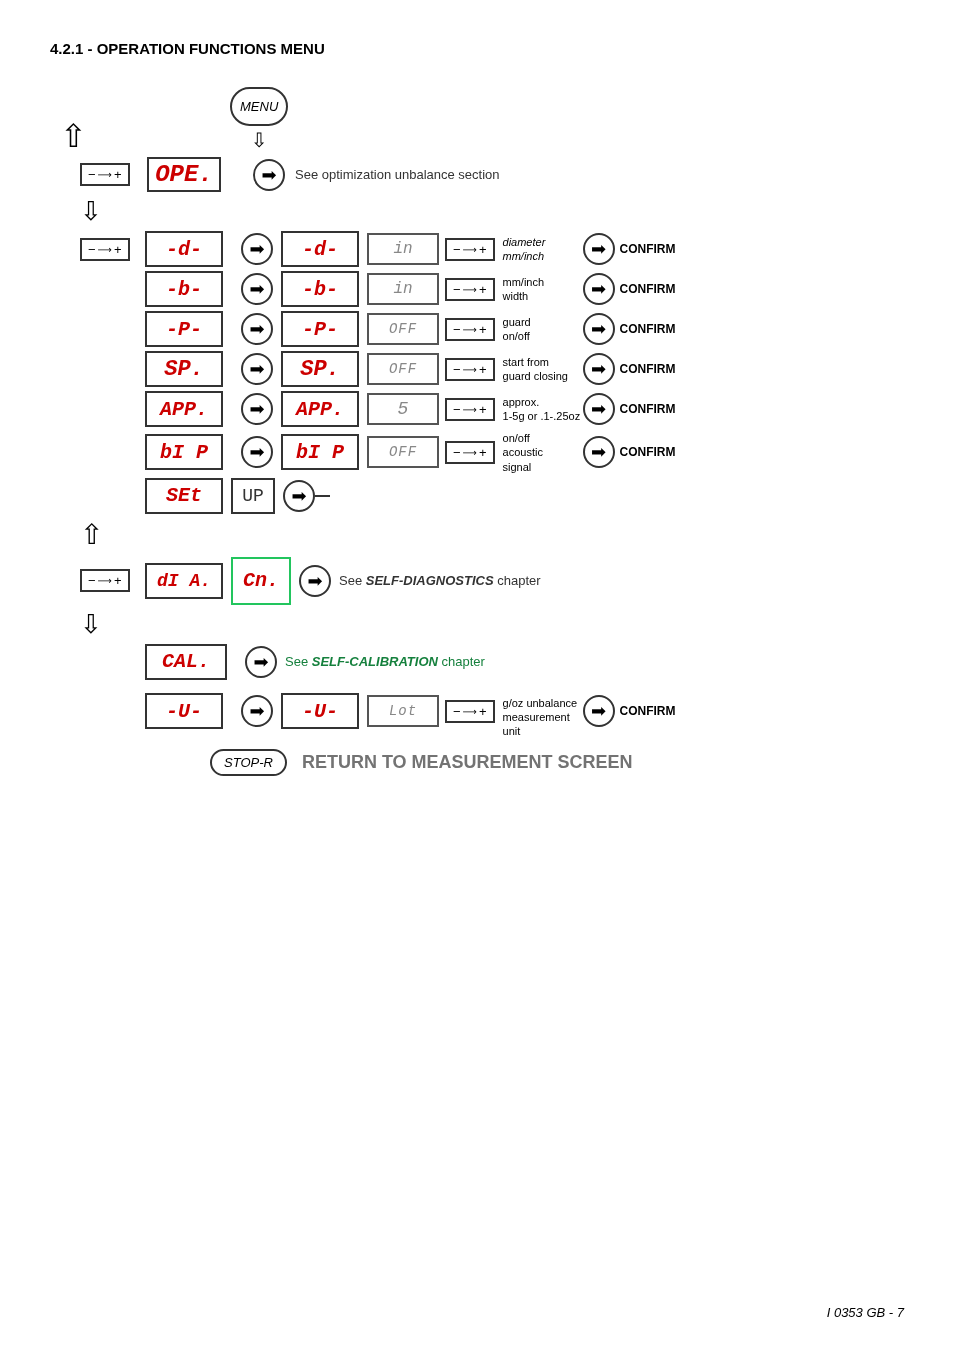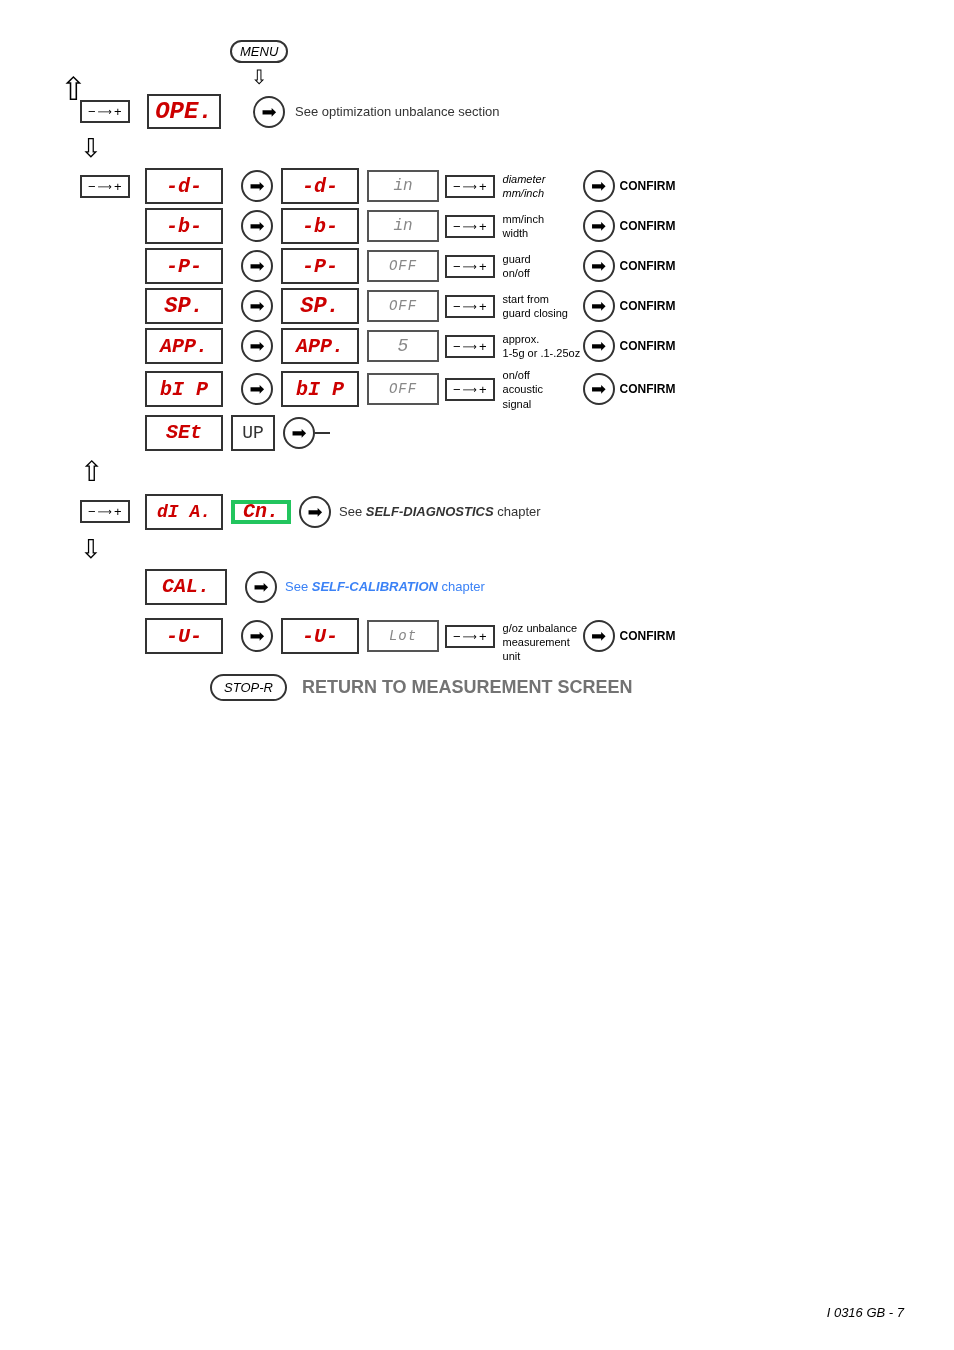--- a/index.html
+++ b/index.html
@@ -65,21 +65,21 @@
       font-size: 13px;
       background: #fff;
       font-style: italic;
     }
     .menu-label {
       display: inline-flex;
       align-items: center;
       justify-content: center;
       border: 2px solid #333;
       border-radius: 20px;
-      padding: 2px 8px;
+      padding: 10px 8px;
       font-size: 13px;
       background: #fff;
       font-style: italic;
     }
     .seg-display {
       display: inline-flex;
       align-items: center;
       justify-content: center;
       border: 2px solid #555;
       width: 72px;
@@ -102,20 +102,21 @@
       font-style: italic;
       font-family: 'Courier New', monospace;
       font-size: 22px;
       font-weight: bold;
     }
   </style>
 </head>
 <body>
 
 <div class="page">
+  <div class="title">4.2.1 - OPERATION FUNCTIONS MENU</div>
 
   <div class="diagram">
 
     <div style="display:flex; align-items:flex-start; margin-bottom:5px; position:relative;">
 
       <div style="position:absolute; left:0; top:30px;">
         <span style="font-size:32px;">⇧</span>
       </div>
 
       <div style="margin-left:170px; display:flex; flex-direction:column; align-items:center;">
@@ -362,21 +363,21 @@
         <div class="left-arrow-ctrl">
           <span>−</span>
             <span style="font-size:10px;">⟶</span>
             <span>+</span>
         </div>
       </div>
       <div style="width:78px; display:flex; align-items:center; justify-content:center; border:2px solid #333; height:36px;">
         <span class="seg-red" style="font-size:18px;">dI A.</span>
       </div>
       <div style="width:4px;"></div>
-      <div style="width:60px; display:flex; align-items:center; justify-content:center; border:4px solid #22c55e; height:24px; margin-left:4px;">
+      <div style="width:60px; display:flex; align-items:center; justify-content:center; border:2px solid #22c55e; height:48px; margin-left:4px;">
         <span class="seg-red" style="font-size:20px;">Cn.</span>
       </div>
       <div style="width:8px;"></div>
       <div class="enter-icon">
           <span style="font-size:18px;">➡</span>
         </div>
       <div style="width:8px;"></div>
       <div style="font-size:13px; color:#333;">See <em><strong>SELF-DIAGNOSTICS</strong></em> chapter</div>
     </div>
 
@@ -387,21 +388,21 @@
     <div class="menu-row" style="margin-left:20px; margin-bottom:4px;">
       <div style="width:65px;"></div>
       <div style="width:82px; display:flex; align-items:center; justify-content:center; border:2px solid #333; height:36px;">
         <span class="seg-red" style="font-size:20px;">CAL.</span>
       </div>
       <div style="width:18px;"></div>
       <div class="enter-icon">
           <span style="font-size:18px;">➡</span>
         </div>
       <div style="width:8px;"></div>
-      <div style="font-size:13px; color:#3b82f6;">See <em><strong>SELF-CALIBRATION</strong></em> chapter</div>
+      <div style="font-size:13px; color:#15803d;">See <em><strong>SELF-CALIBRATION</strong></em> chapter</div>
     </div>
 
     <div class="menu-row" style="margin-left:20px; margin-bottom:4px;">
       <div style="width:65px;"></div>
       <div style="width:78px; display:flex; align-items:center; justify-content:center; border:2px solid #333; height:36px;">
         <span class="seg-red" style="font-size:20px;">-U-</span>
       </div>
       <div style="width:18px;"></div>
       <div class="enter-icon">
           <span style="font-size:18px;">➡</span>
@@ -430,14 +431,14 @@
     <div class="menu-row" style="margin-left:150px; margin-top:10px; margin-bottom:4px;">
       <div class="stop-btn">
         <span>STOP-R</span>
       </div>
       <div style="width:15px;"></div>
       <div style="font-size:18px; font-weight:bold; color:#737373;">RETURN TO  MEASUREMENT SCREEN</div>
     </div>
 
   </div>
 
-  <div class="page-num">I 0316 GB - 7</div>
+  <div class="page-num">I 0353 GB - 7</div>
 </div>
 
 </body></html>

